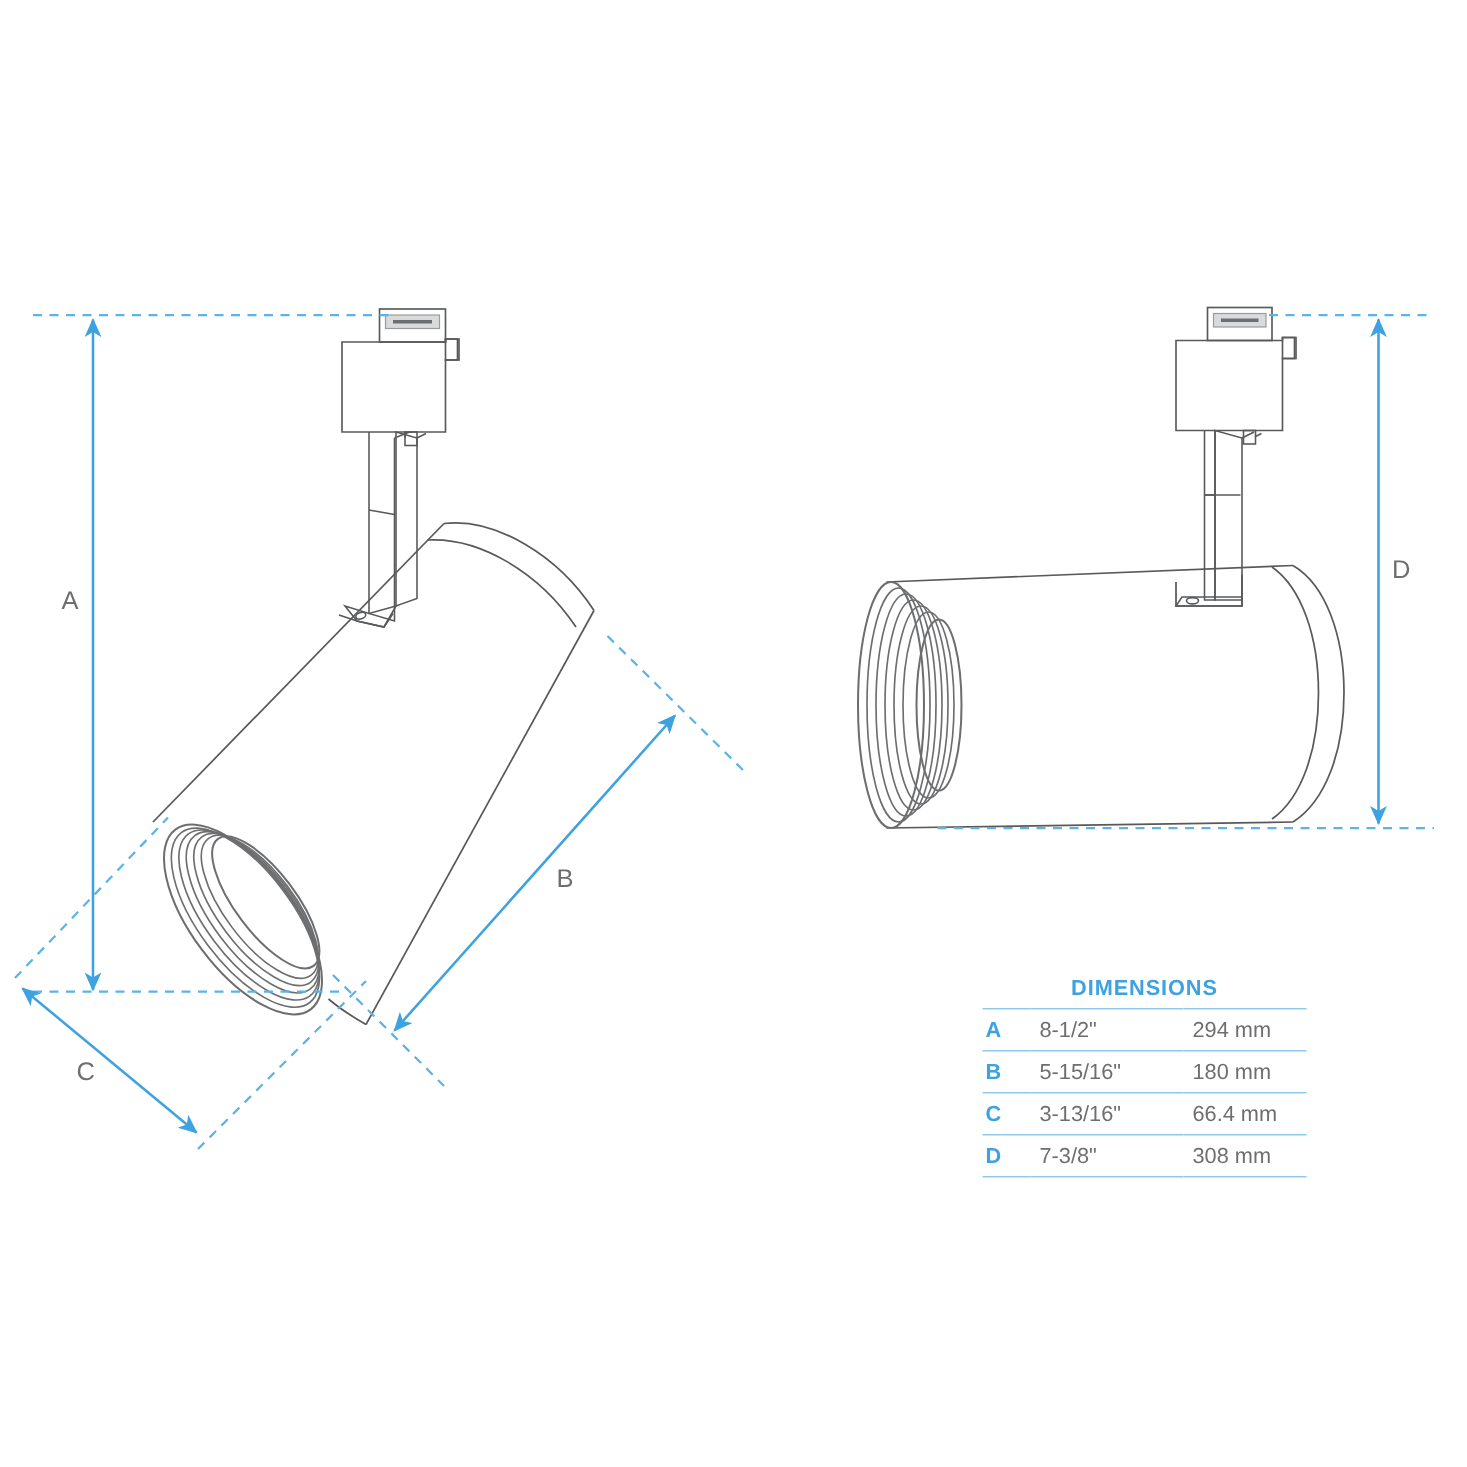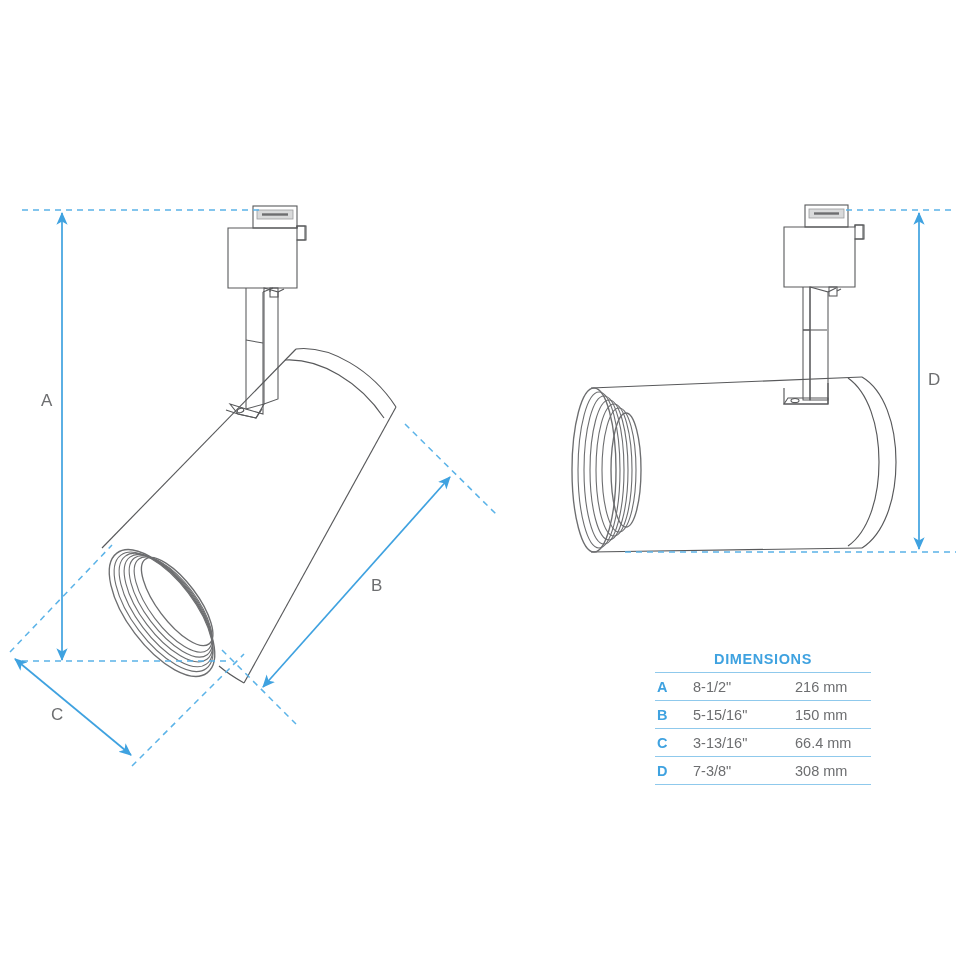--- a/index.html
+++ b/index.html
@@ -239,26 +239,26 @@
   <div class="dimlabel" style="left:51px; top:706px;">C</div>
   <div class="dimlabel" style="left:928px; top:371px;">D</div>
 
   <div id="dim-table">
     <div class="dt-title">DIMENSIONS</div>
     <table>
       <tbody>
         <tr>
           <td class="dt-key">A</td>
           <td class="dt-in">8-1/2"</td>
-          <td class="dt-mm">216 mm</td>
+          <td class="dt-mm">294 mm</td>
         </tr>
         <tr>
           <td class="dt-key">B</td>
           <td class="dt-in">5-15/16"</td>
-          <td class="dt-mm">150 mm</td>
+          <td class="dt-mm">180 mm</td>
         </tr>
         <tr>
           <td class="dt-key">C</td>
           <td class="dt-in">3-13/16"</td>
           <td class="dt-mm">66.4 mm</td>
         </tr>
         <tr>
           <td class="dt-key">D</td>
           <td class="dt-in">7-3/8"</td>
           <td class="dt-mm">308 mm</td>

